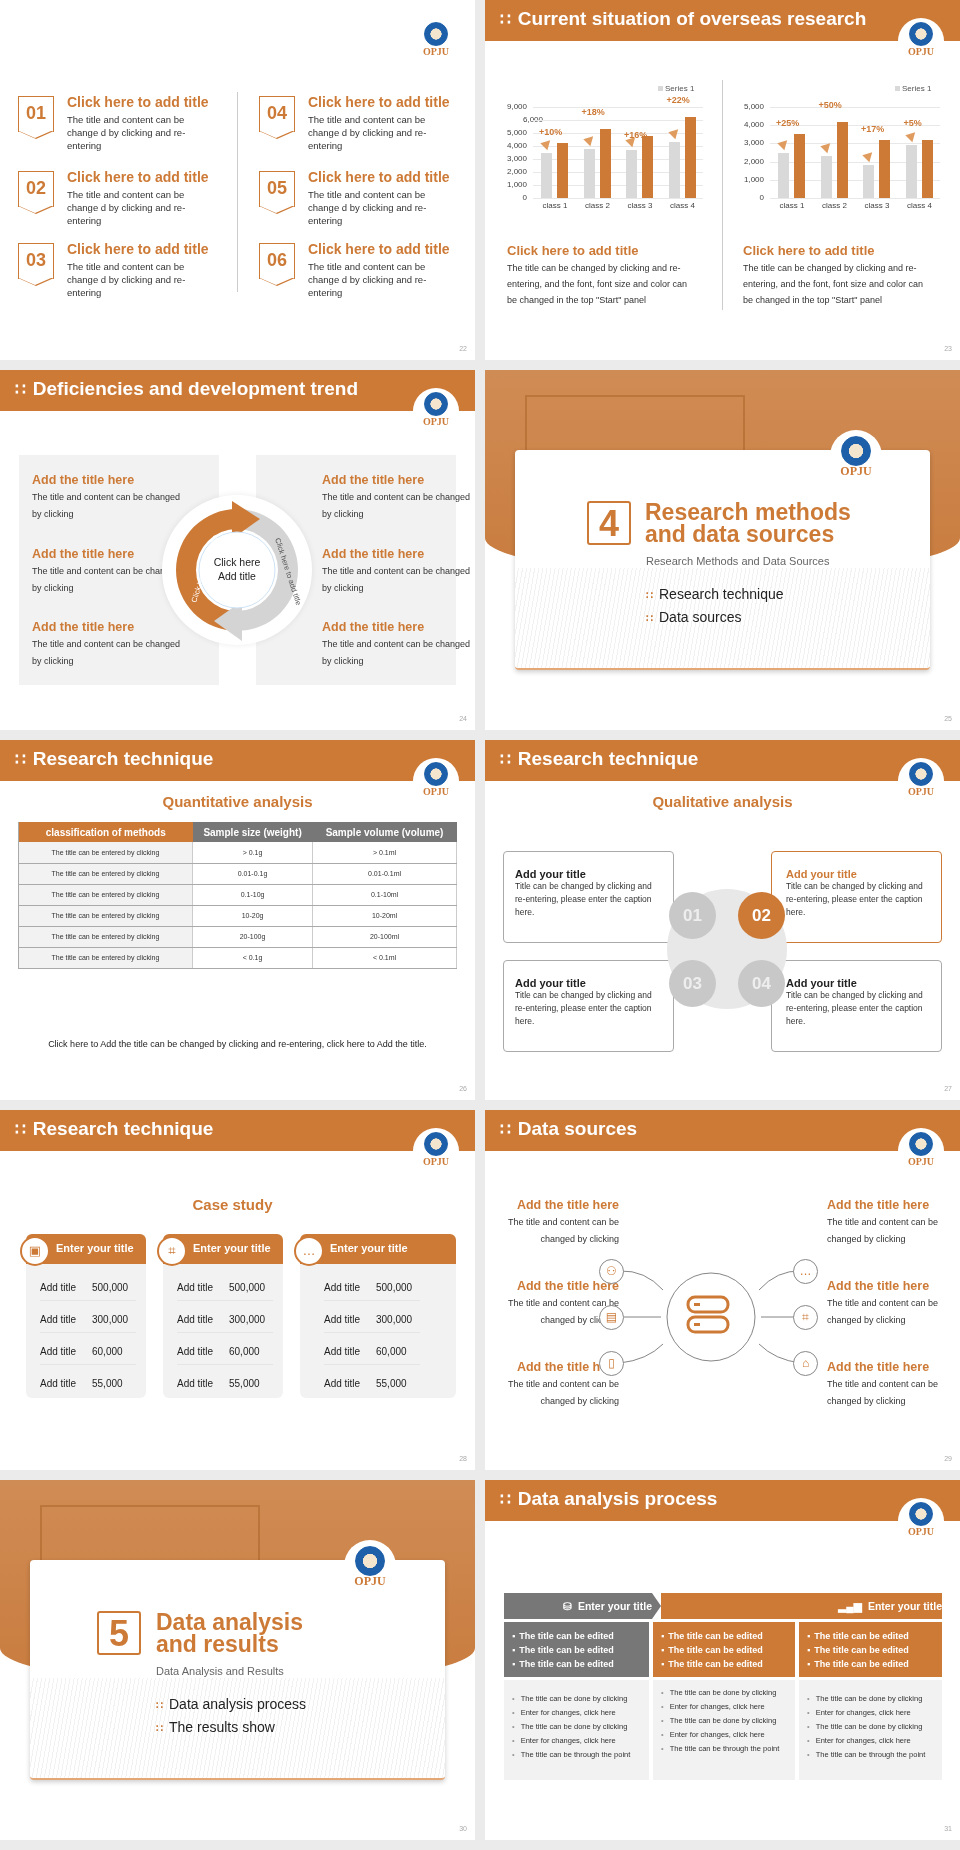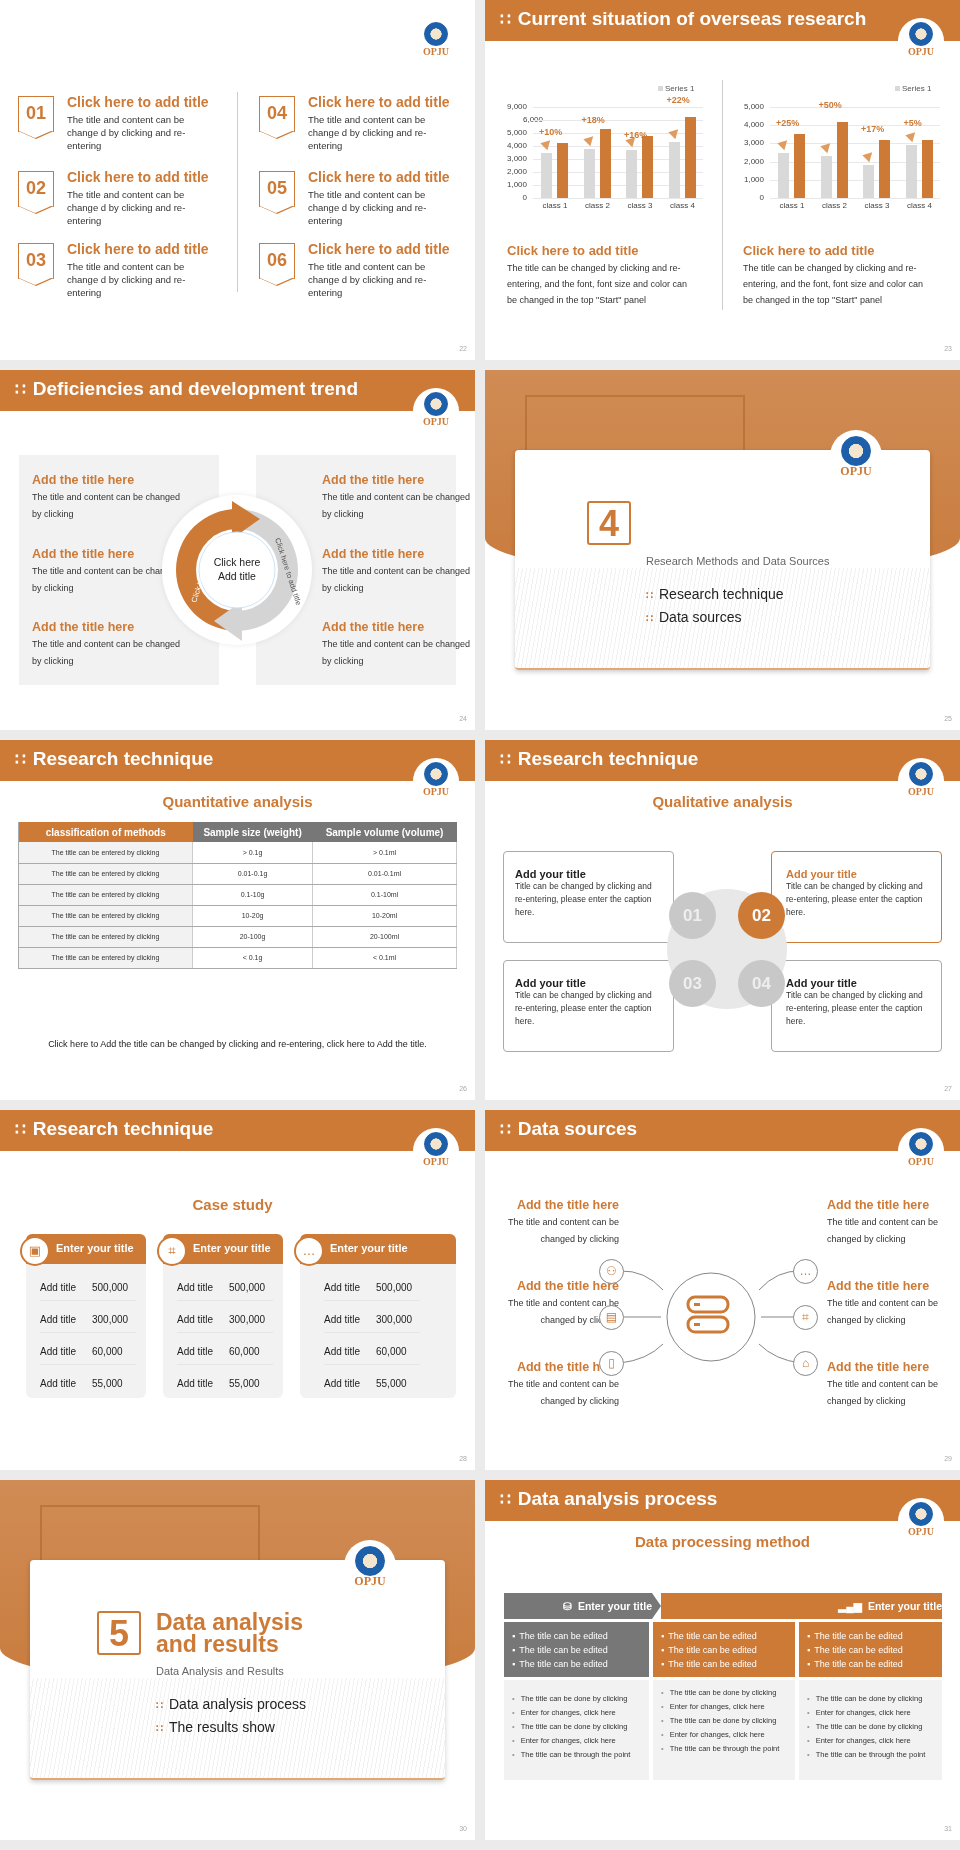--- a/index.html
+++ b/index.html
@@ -71,21 +71,21 @@
 .cs .row{position:absolute;left:14px;width:96px;font-size:10px;color:#222;border-bottom:1px solid #e5e5e5;padding-bottom:7px}
 .cs .row span:last-child{position:absolute;left:52px}
 
 .ds .it{position:absolute;width:120px}
 .ds .it .t{font-weight:bold;font-size:12.5px;color:#cd7a37}
 .ds .it .d{font-size:9px;line-height:17px;color:#333;margin-top:2px}
 .ds .it.l{text-align:right}
 .ds .sm{position:absolute;width:25px;height:25px;border-radius:50%;border:1px solid #888;background:#fff;color:#cd7a37;font-size:12px;text-align:center;line-height:23px}
 
 .dp .hd{position:absolute;height:26px;color:#fff;font-weight:bold;font-size:10.5px;text-align:right;line-height:26px}
-.dp .top{position:absolute;height:55px;color:#fff;font-weight:normal;font-size:9px;line-height:14px;padding:7px 0 0 8px}
+.dp .top{position:absolute;height:55px;color:#fff;font-weight:bold;font-size:9px;line-height:14px;padding:7px 0 0 8px}
 .dp .bot{position:absolute;background:#f2f2f2;font-size:7.5px;color:#333;line-height:14px;padding:12px 0 0 8px}
 .dp ul{list-style:none}
 .dp .top li:before{content:"\25AA";margin-right:4px}
 .dp .bot li:before{content:"\2022";margin-right:6px;color:#999}
 </style>
 </head>
 <body>
 
 <div class="slide s22" style="left:0;top:0">
   <div class="logo">
@@ -154,21 +154,21 @@
       <div class="grid" style="left: 48px; top: 27px; width: 170px;"></div>
       <div class="bar" style="left: 56px; top: 72.5px; height: 45.5px; background: rgb(217, 217, 217);"></div>
       <div class="bar" style="left: 72px; top: 63.4px; height: 54.6px; background: rgb(205, 122, 55);"></div>
       <div class="xl" style="left: 50px; top: 121px;">class 1</div>
       <div class="arr" style="left: 57px; top: 58.5px;"></div>
       <div class="pct" style="left: 54px; top: 47.4px;">+10%</div>
       <div class="bar" style="left: 98.5px; top: 68.6px; height: 49.4px; background: rgb(217, 217, 217);"></div>
       <div class="bar" style="left: 114.5px; top: 49.1px; height: 68.9px; background: rgb(205, 122, 55);"></div>
       <div class="xl" style="left: 92.5px; top: 121px;">class 2</div>
       <div class="arr" style="left: 99.5px; top: 54.6px;"></div>
-      <div class="pct" style="left: 96.5px; top: 27.1px; margin-top: 8px;">+18%</div>
+      <div class="pct" style="left: 96.5px; top: 27.1px;">+18%</div>
       <div class="bar" style="left: 141px; top: 69.9px; height: 48.1px; background: rgb(217, 217, 217);"></div>
       <div class="bar" style="left: 157px; top: 55.6px; height: 62.4px; background: rgb(205, 122, 55);"></div>
       <div class="xl" style="left: 135px; top: 121px;">class 3</div>
       <div class="arr" style="left: 142px; top: 55.9px;"></div>
       <div class="pct" style="left: 139px; top: 50px;">+16%</div>
       <div class="bar" style="left: 183.5px; top: 62.1px; height: 55.9px; background: rgb(217, 217, 217);"></div>
       <div class="bar" style="left: 199.5px; top: 37.4px; height: 80.6px; background: rgb(205, 122, 55);"></div>
       <div class="xl" style="left: 177.5px; top: 121px;">class 4</div>
       <div class="arr" style="left: 184.5px; top: 48.1px;"></div>
       <div class="pct" style="left: 181.5px; top: 15.4px;">+22%</div>
@@ -273,20 +273,24 @@
   <div class="card">
       <div class="wave"></div>
     </div>
   <div class="slogo" style="left:345px;top:60px">
       <div class="logo" style="position:static;width:auto;height:auto;background:transparent">
         <div class="seal" style="width:30px;height:30px;margin-top:6px"></div>
         <div class="txt" style="font-size:12px">OPJU</div>
       </div>
     </div>
   <div class="num" style="left:102px;top:131px">4</div>
+  <div class="big" style="left:160px;top:131px">
+      <div>Research methods</div>
+      <div>and data sources</div>
+    </div>
   <div class="sub" style="left:161px;top:185px">Research Methods and Data Sources</div>
   <div class="li" style="left:161px;top:216px"><span class="dots">∷</span><span>Research technique</span></div>
   <div class="li" style="left:161px;top:239px"><span class="dots">∷</span><span>Data sources</span></div>
   <div class="pg">25</div>
 </div>
 
 <div class="slide" style="left:0;top:740px">
   <div class="hdr"><span class="dots">∷</span><span>Research technique</span></div>
   <div class="logo">
       <div class="seal"></div>
@@ -479,21 +483,20 @@
   <div class="li" style="left:156px;top:239px"><span class="dots">∷</span><span>The results show</span></div>
   <div class="pg">30</div>
 </div>
 
 <div class="slide dp" style="left:485px;top:1480px">
   <div class="hdr"><span class="dots">∷</span><span>Data analysis process</span></div>
   <div class="logo">
       <div class="seal"></div>
       <div class="txt">OPJU</div>
     </div>
-  <div class="s-title" style="top:53px">Data processing method</div>
   <div class="hd" style="left:19px;top:113px;width:148px;background:#777"><span style="margin-right:6px">⛁</span><span>Enter your title</span></div>
   <div style="position:absolute;left:167px;top:113px;width:0;height:0;border-top:13px solid transparent;border-bottom:13px solid transparent;border-left:9px solid #777"></div>
   <div class="hd" style="left:176px;top:113px;width:281px;background:#cd7a37"><span style="margin-right:6px">▂▄▆</span><span>Enter your title</span></div>
 
   <div class="top" style="left:19px;top:142px;width:145px;background:#777">
       <ul>
         <li>The title can be edited</li>
         <li>The title can be edited</li>
         <li>The title can be edited</li>
       </ul>

